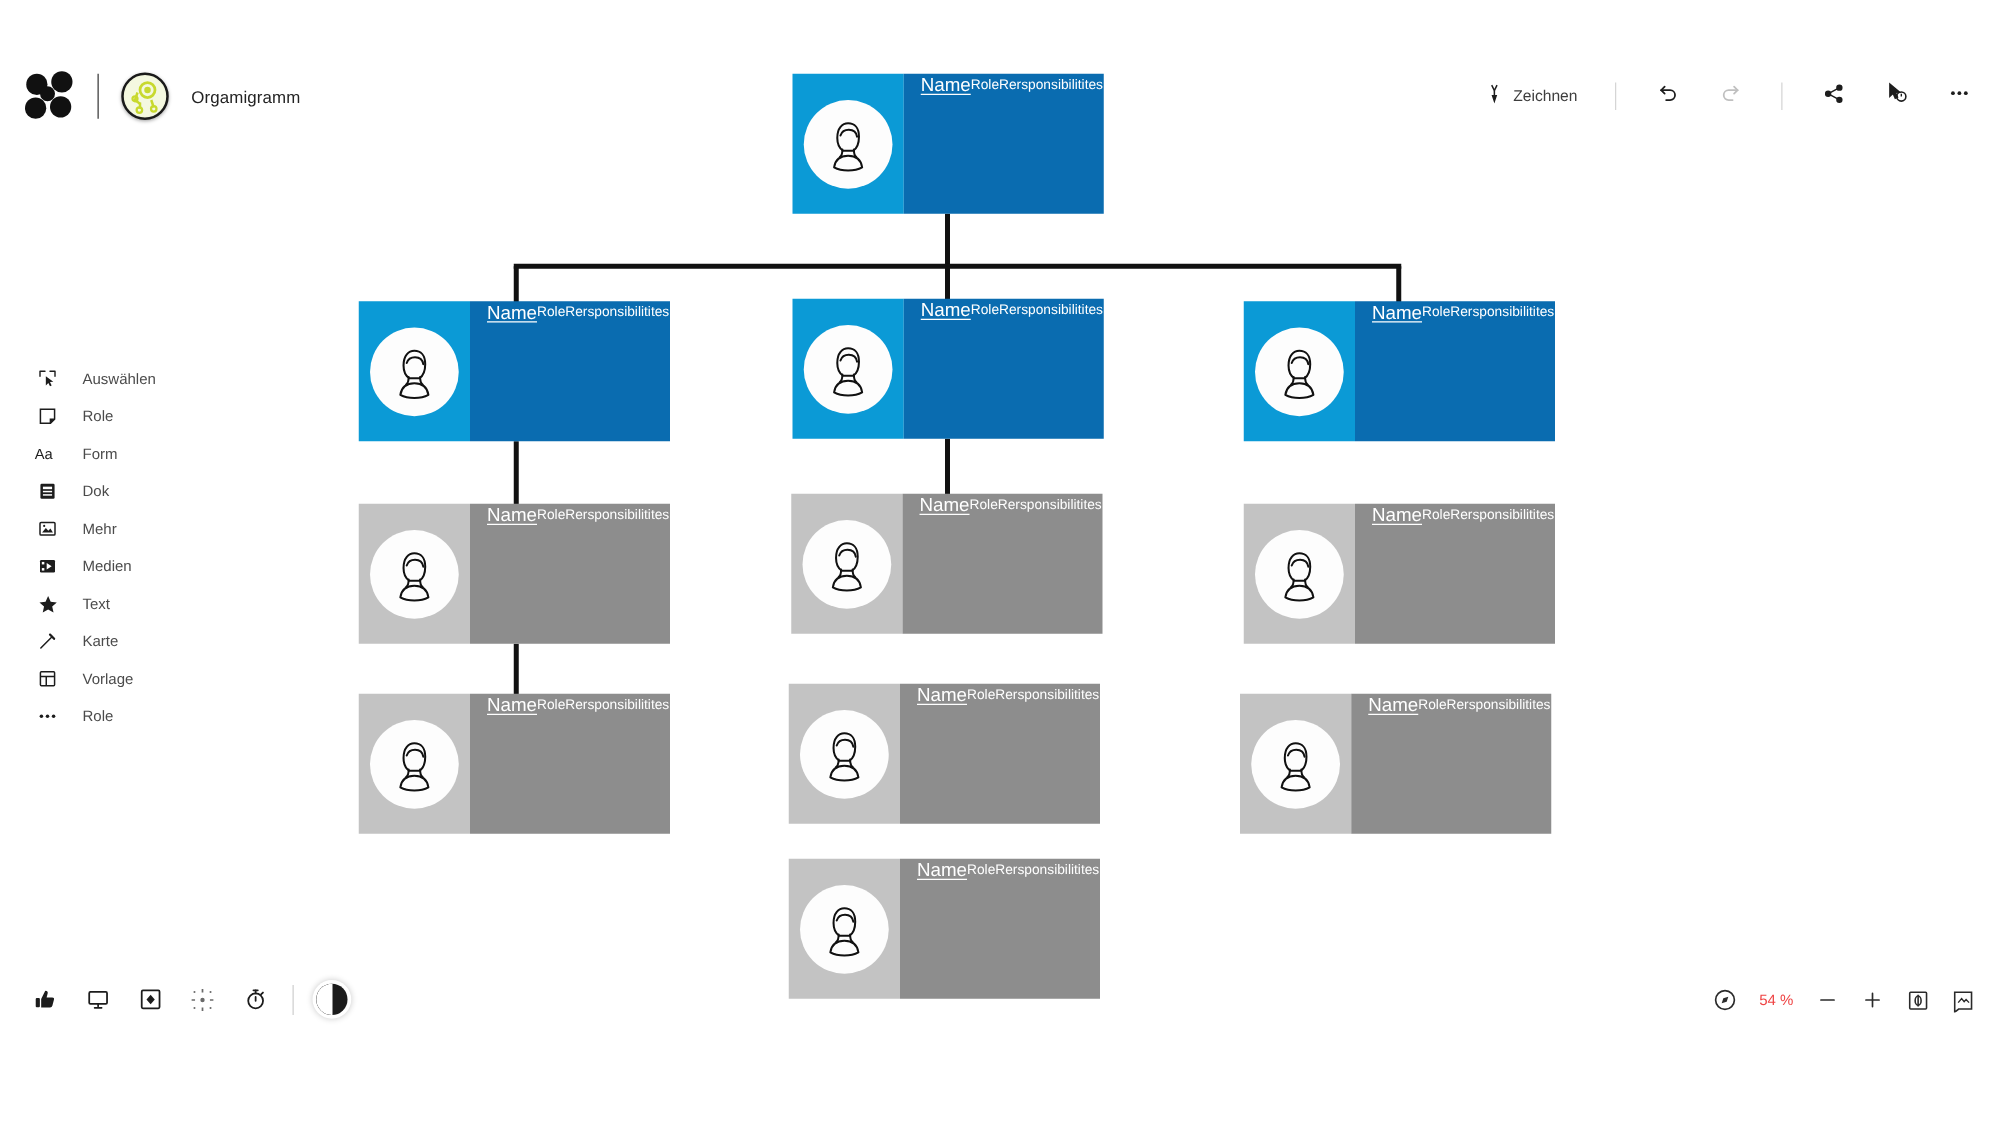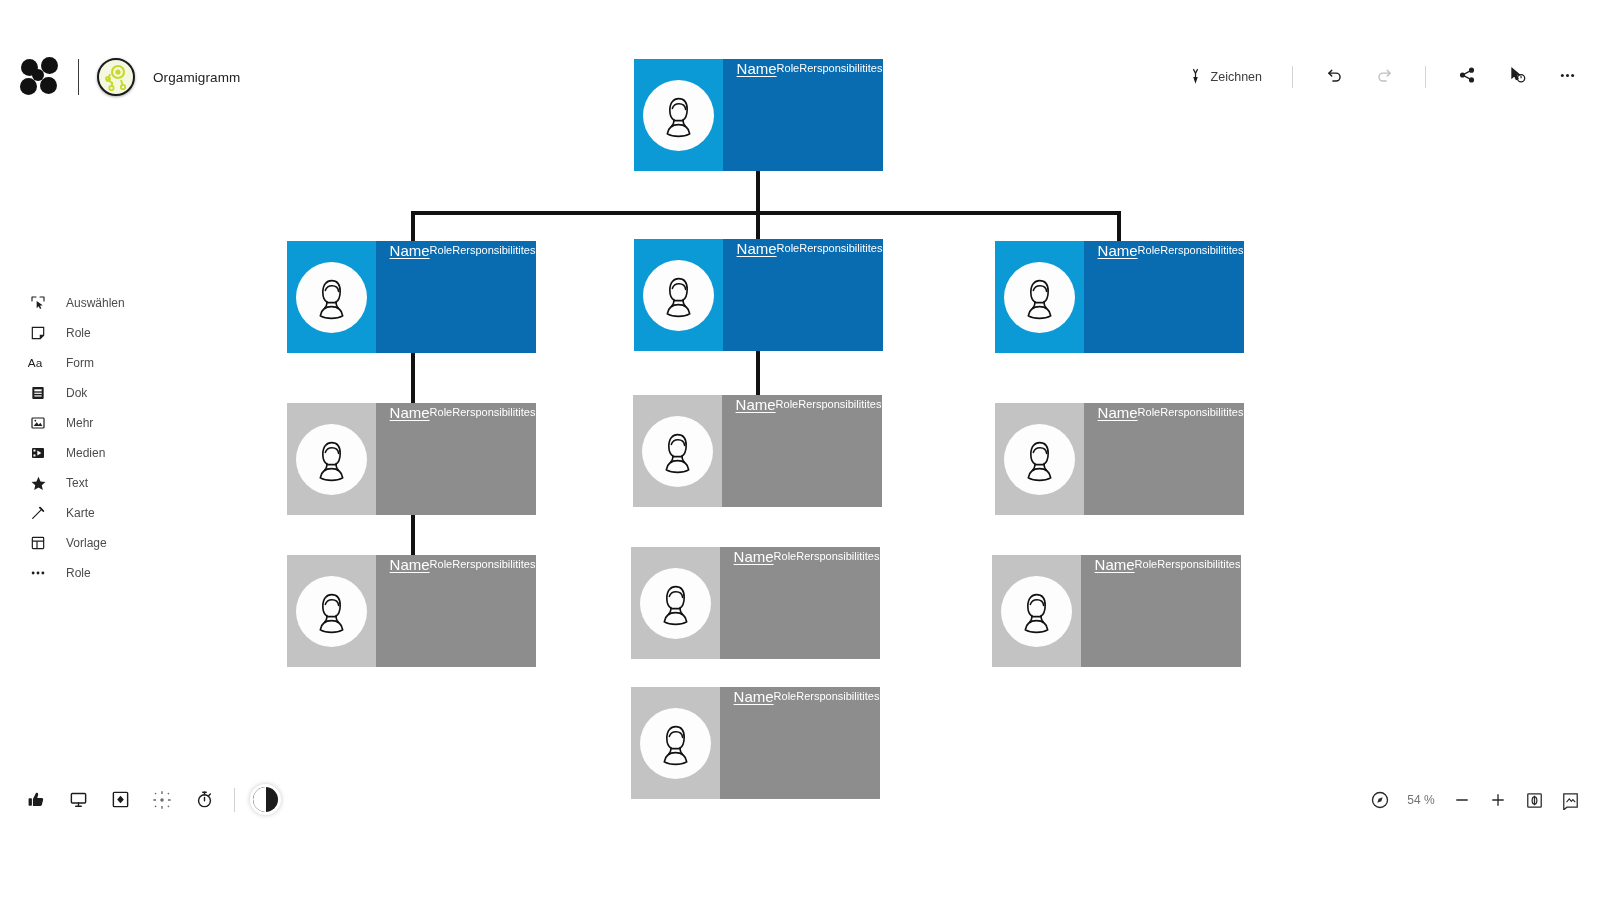--- a/index.html
+++ b/index.html
@@ -56,21 +56,21 @@
     width: 25px; height: 25px; border-radius: 50%;
     background: #1c1c1c; cursor: pointer;
     box-shadow: 0 0 0 3px #fff, 0 0 5px 3px rgba(0,0,0,.22);
     position: relative; overflow: hidden;
   }
   .contrast-toggle::after {
     content: ""; position: absolute; left: 0; top: 0; width: 50%; height: 100%;
     background: #fff; border-radius: 25px 0 0 25px;
   }
   .botright { position: absolute; right: 18px; bottom: 88px; display: flex; align-items: center; gap: 12px; }
-  .zoom-val { font-size: 12px; color: #737373; min-width: 34px; text-align: center; }
+  .zoom-val { font-size: 12px; color: #ef4444; min-width: 34px; text-align: center; }
 
   
   .canvas { position: absolute; left: 0; top: 0; width: 1600px; height: 900px; }
   .connectors { position: absolute; left: 0; top: 0; }
 
   .node { position: absolute; display: flex; box-shadow: 0 0 0 0 rgba(0,0,0,0); }
   .node .pic {
     display: flex; align-items: center; justify-content: center;
     flex: 0 0 auto;
   }

